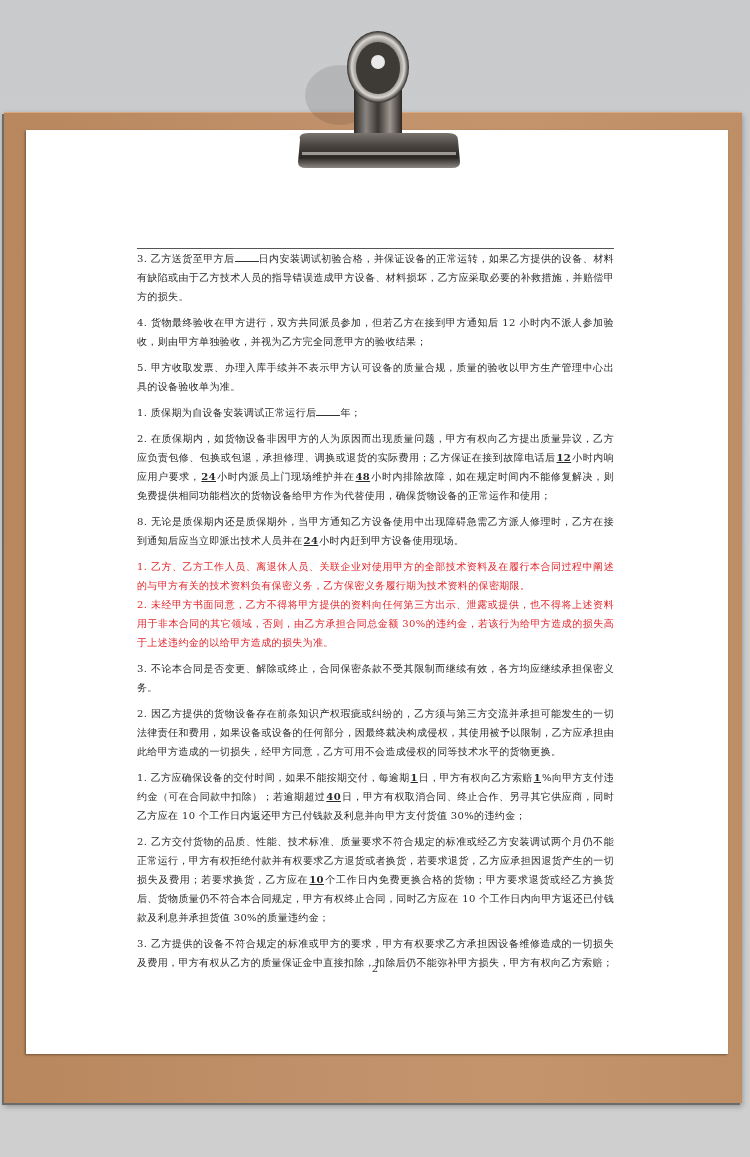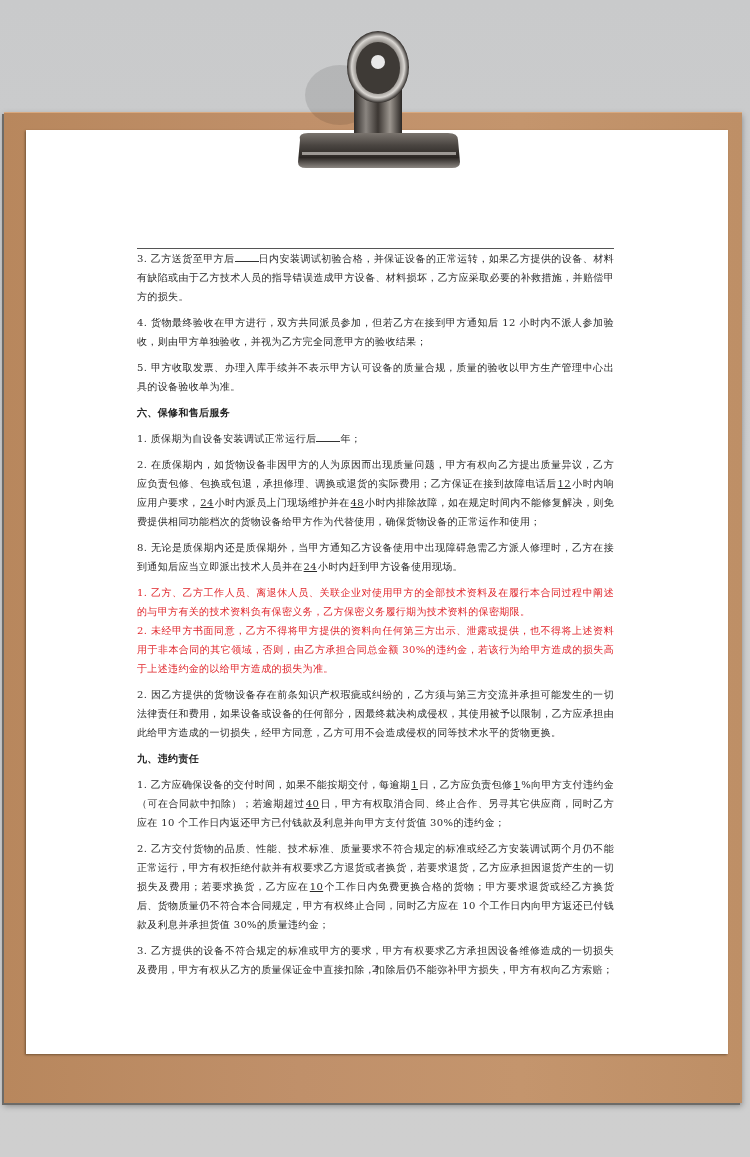--- a/index.html
+++ b/index.html
@@ -22,21 +22,21 @@
   .clip { position:absolute; left:0; top:0; width:750px; height:175px; pointer-events:none; }
   .content {
     position:absolute; left:137px; top:248px; width:477px;
     font-size:10px; line-height:19px; color:#2a2a2a; letter-spacing:0.35px;
   }
   .rule { border-top:1px solid #555; margin-bottom:0; }
   .para { margin:0 0 7px 0; text-align:justify; }
   .para.tight { margin-bottom:0; }
   .head { font-weight:bold; margin:0 0 7px 0; color:#222; }
   .red { color:#e0262b; }
-  .u { text-decoration:underline; padding:0 1px; }
+  .u { text-decoration:underline; padding:0 1px;font-weight:bold; }
   .blank { display:inline-block; width:24px; border-bottom:1px solid #333; height:11px; vertical-align:baseline; }
   .pagenum { position:absolute; left:0; width:750px; top:963px; text-align:center; font-size:10px; color:#333; }
 </style>
 </head>
 <body>
 
 <div class="board"></div>
 <div class="paper"></div>
 
 <svg class="clip" viewBox="0 0 750 175">
@@ -69,29 +69,28 @@
   <rect x="302" y="152" width="154" height="3" fill="#c9c5c0" opacity="0.7"></rect>
 </svg>
 
 <div class="content">
   <div class="rule"></div>
 
   <p class="para"><span>3. 乙方送货至甲方后</span><span class="blank"></span><span>日内安装调试初验合格，并保证设备的正常运转，如果乙方提供的设备、材料有缺陷或由于乙方技术人员的指导错误造成甲方设备、材料损坏，乙方应采取必要的补救措施，并赔偿甲方的损失。</span></p>
   <p class="para">4. 货物最终验收在甲方进行，双方共同派员参加，但若乙方在接到甲方通知后 12 小时内不派人参加验收，则由甲方单独验收，并视为乙方完全同意甲方的验收结果；</p>
   <p class="para">5. 甲方收取发票、办理入库手续并不表示甲方认可设备的质量合规，质量的验收以甲方生产管理中心出具的设备验收单为准。</p>
 
-  <p class="head">六、保修和售后服务</p>
   <p class="para"><span>1. 质保期为自设备安装调试正常运行后</span><span class="blank"></span><span>年；</span></p>
   <p class="para"><span>2. 在质保期内，如货物设备非因甲方的人为原因而出现质量问题，甲方有权向乙方提出质量异议，乙方应负责包修、包换或包退，承担修理、调换或退货的实际费用；乙方保证在接到故障电话后</span><span class="u">12</span><span>小时内响应用户要求，</span><span class="u">24</span><span>小时内派员上门现场维护并在</span><span class="u">48</span><span>小时内排除故障，如在规定时间内不能修复解决，则免费提供相同功能档次的货物设备给甲方作为代替使用，确保货物设备的正常运作和使用；</span></p>
   <p class="para"><span>8. 无论是质保期内还是质保期外，当甲方通知乙方设备使用中出现障碍急需乙方派人修理时，乙方在接到通知后应当立即派出技术人员并在</span><span class="u">24</span><span>小时内赶到甲方设备使用现场。</span></p>
 
   <p class="para tight red">1. 乙方、乙方工作人员、离退休人员、关联企业对使用甲方的全部技术资料及在履行本合同过程中阐述的与甲方有关的技术资料负有保密义务，乙方保密义务履行期为技术资料的保密期限。</p>
   <p class="para red">2. 未经甲方书面同意，乙方不得将甲方提供的资料向任何第三方出示、泄露或提供，也不得将上述资料用于非本合同的其它领域，否则，由乙方承担合同总金额 30%的违约金，若该行为给甲方造成的损失高于上述违约金的以给甲方造成的损失为准。</p>
+  <p class="para">3. 不论本合同是否变更、解除或终止，合同保密条款不受其限制而继续有效，各方均应继续承担保密义务。</p>
 
   <p class="para">2. 因乙方提供的货物设备存在前条知识产权瑕疵或纠纷的，乙方须与第三方交流并承担可能发生的一切法律责任和费用，如果设备或设备的任何部分，因最终裁决构成侵权，其使用被予以限制，乙方应承担由此给甲方造成的一切损失，经甲方同意，乙方可用不会造成侵权的同等技术水平的货物更换。</p>
 
-  <p class="head">九、违约责任</p>
-  <p class="para"><span>1. 乙方应确保设备的交付时间，如果不能按期交付，每逾期</span><span class="u">1</span><span>日，乙方应负责包修</span><span class="u">1</span><span>%向甲方支付违约金（可在合同款中扣除）；若逾期超过</span><span class="u">40</span><span>日，甲方有权取消合同、终止合作、另寻其它供应商，同时乙方应在 10 个工作日内返还甲方已付钱款及利息并向甲方支付货值 30%的违约金；</span></p>
+  <p class="para"><span>1. 乙方应确保设备的交付时间，如果不能按期交付，每逾期</span><span class="u">1</span><span>日，甲方有权向乙方索赔</span><span class="u">1</span><span>%向甲方支付违约金（可在合同款中扣除）；若逾期超过</span><span class="u">40</span><span>日，甲方有权取消合同、终止合作、另寻其它供应商，同时乙方应在 10 个工作日内返还甲方已付钱款及利息并向甲方支付货值 30%的违约金；</span></p>
   <p class="para"><span>2. 乙方交付货物的品质、性能、技术标准、质量要求不符合规定的标准或经乙方安装调试两个月仍不能正常运行，甲方有权拒绝付款并有权要求乙方退货或者换货，若要求退货，乙方应承担因退货产生的一切损失及费用；若要求换货，乙方应在</span><span class="u">10</span><span>个工作日内免费更换合格的货物；甲方要求退货或经乙方换货后、货物质量仍不符合本合同规定，甲方有权终止合同，同时乙方应在 10 个工作日内向甲方返还已付钱款及利息并承担货值 30%的质量违约金；</span></p>
   <p class="para">3. 乙方提供的设备不符合规定的标准或甲方的要求，甲方有权要求乙方承担因设备维修造成的一切损失及费用，甲方有权从乙方的质量保证金中直接扣除，扣除后仍不能弥补甲方损失，甲方有权向乙方索赔；</p>
 </div>
 
 <div class="pagenum">2</div>
 
 </body></html>

